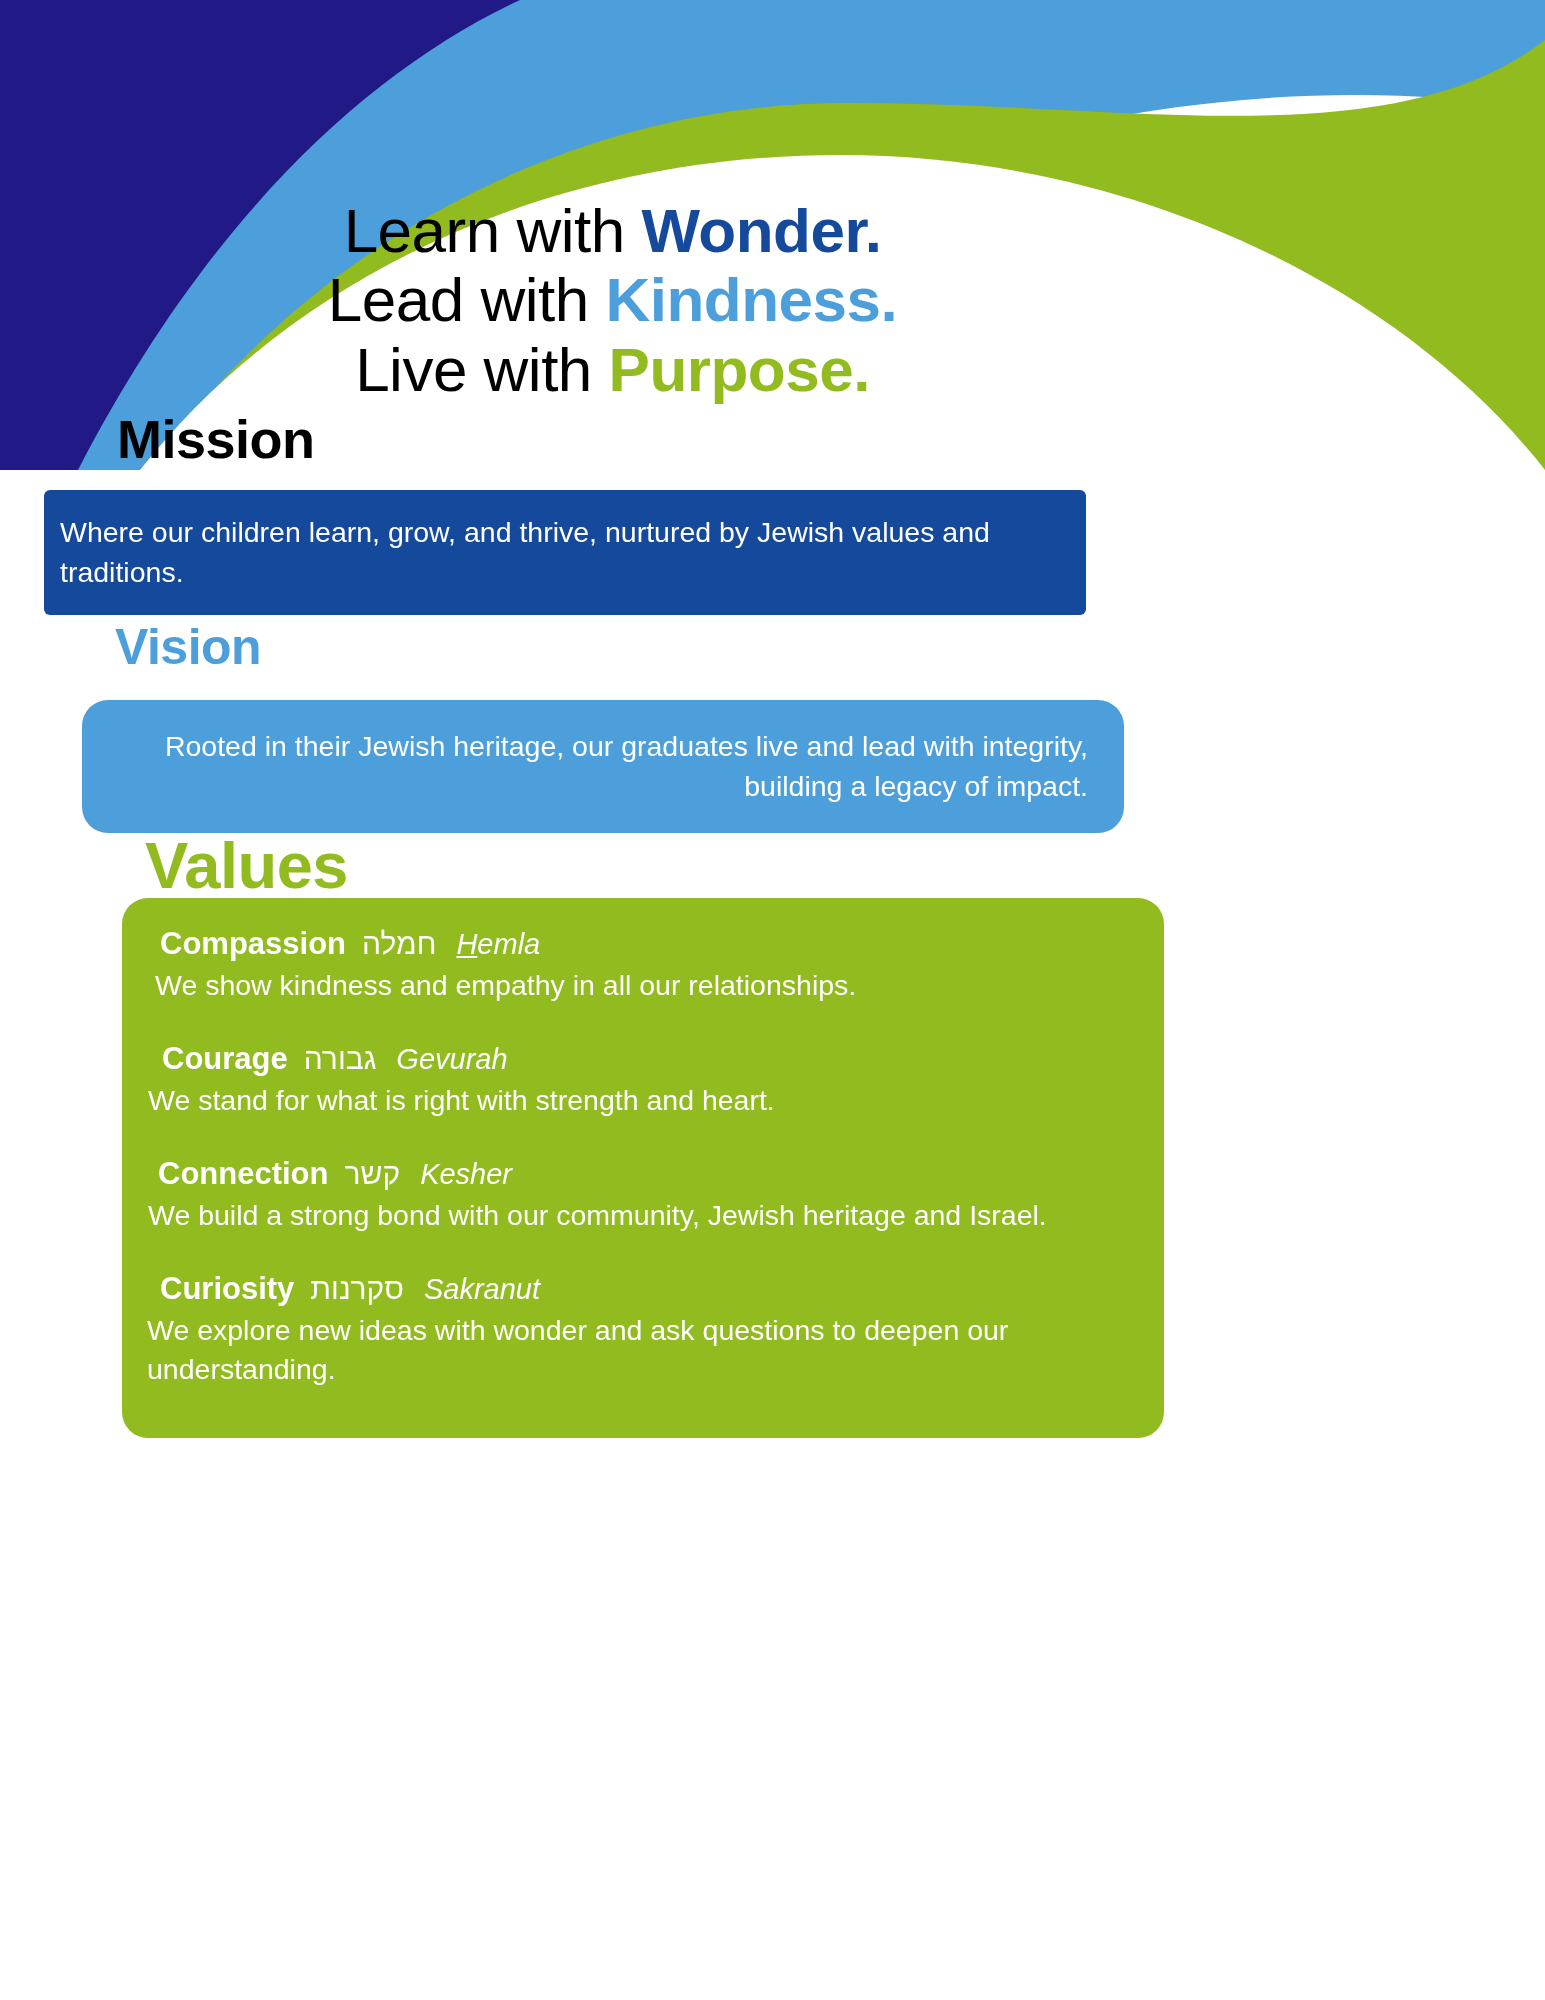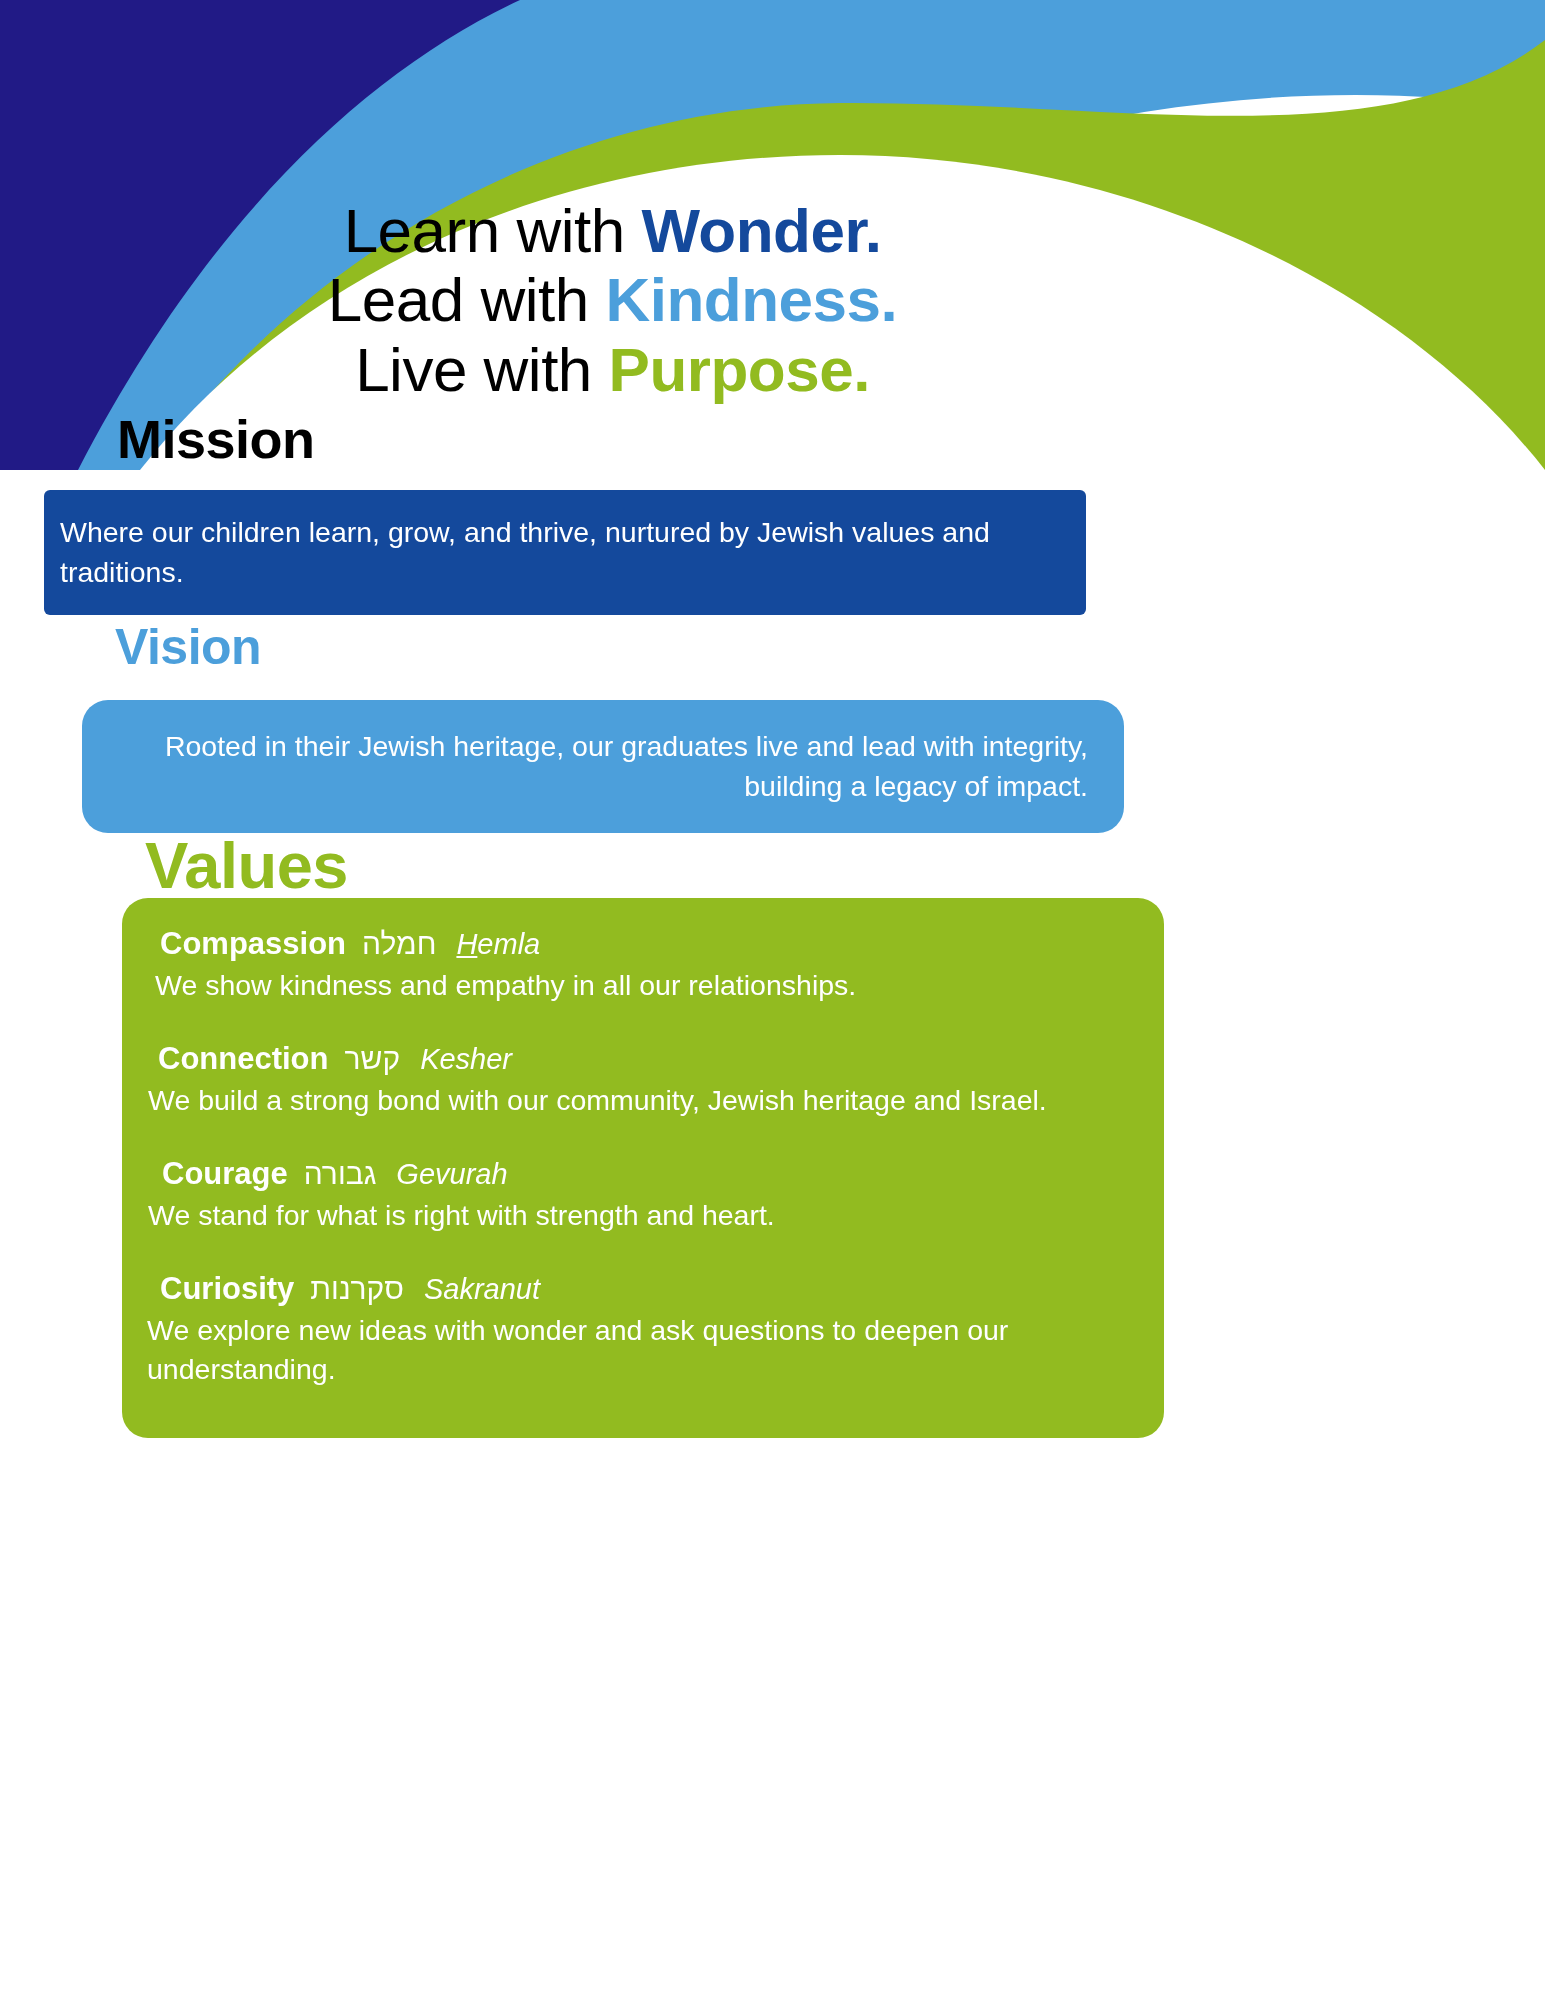--- a/index.html
+++ b/index.html
@@ -205,32 +205,32 @@
   <div class="sect-head" id="values-head">Values</div>
   <div class="card" id="values-card">
 
     <div class="value-item" id="val-0">
       <div class="value-head">
         <span class="value-name">Compassion</span><span class="value-hebrew">חמלה</span><span class="value-translit"><u>H</u><span>emla</span></span>
       </div>
       <div class="value-desc">We show kindness and empathy in all our relationships.</div>
     </div>
 
+    <div class="value-item" id="val-2">
+      <div class="value-head">
+        <span class="value-name">Courage</span><span class="value-hebrew">גבורה</span><span class="value-translit"><u></u><span>Gevurah</span></span>
+      </div>
+      <div class="value-desc">We stand for what is right with strength and heart.</div>
+    </div>
+
     <div class="value-item" id="val-1">
       <div class="value-head">
         <span class="value-name">Connection</span><span class="value-hebrew">קשר</span><span class="value-translit"><u></u><span>Kesher</span></span>
       </div>
       <div class="value-desc">We build a strong bond with our community, Jewish heritage and Israel.</div>
-    </div>
-
-    <div class="value-item" id="val-2">
-      <div class="value-head">
-        <span class="value-name">Courage</span><span class="value-hebrew">גבורה</span><span class="value-translit"><u></u><span>Gevurah</span></span>
-      </div>
-      <div class="value-desc">We stand for what is right with strength and heart.</div>
     </div>
 
     <div class="value-item" id="val-3">
       <div class="value-head">
         <span class="value-name">Curiosity</span><span class="value-hebrew">סקרנות</span><span class="value-translit"><u></u><span>Sakranut</span></span>
       </div>
       <div class="value-desc">We explore new ideas with wonder and ask questions to deepen our understanding.</div>
     </div>
 
   </div>

